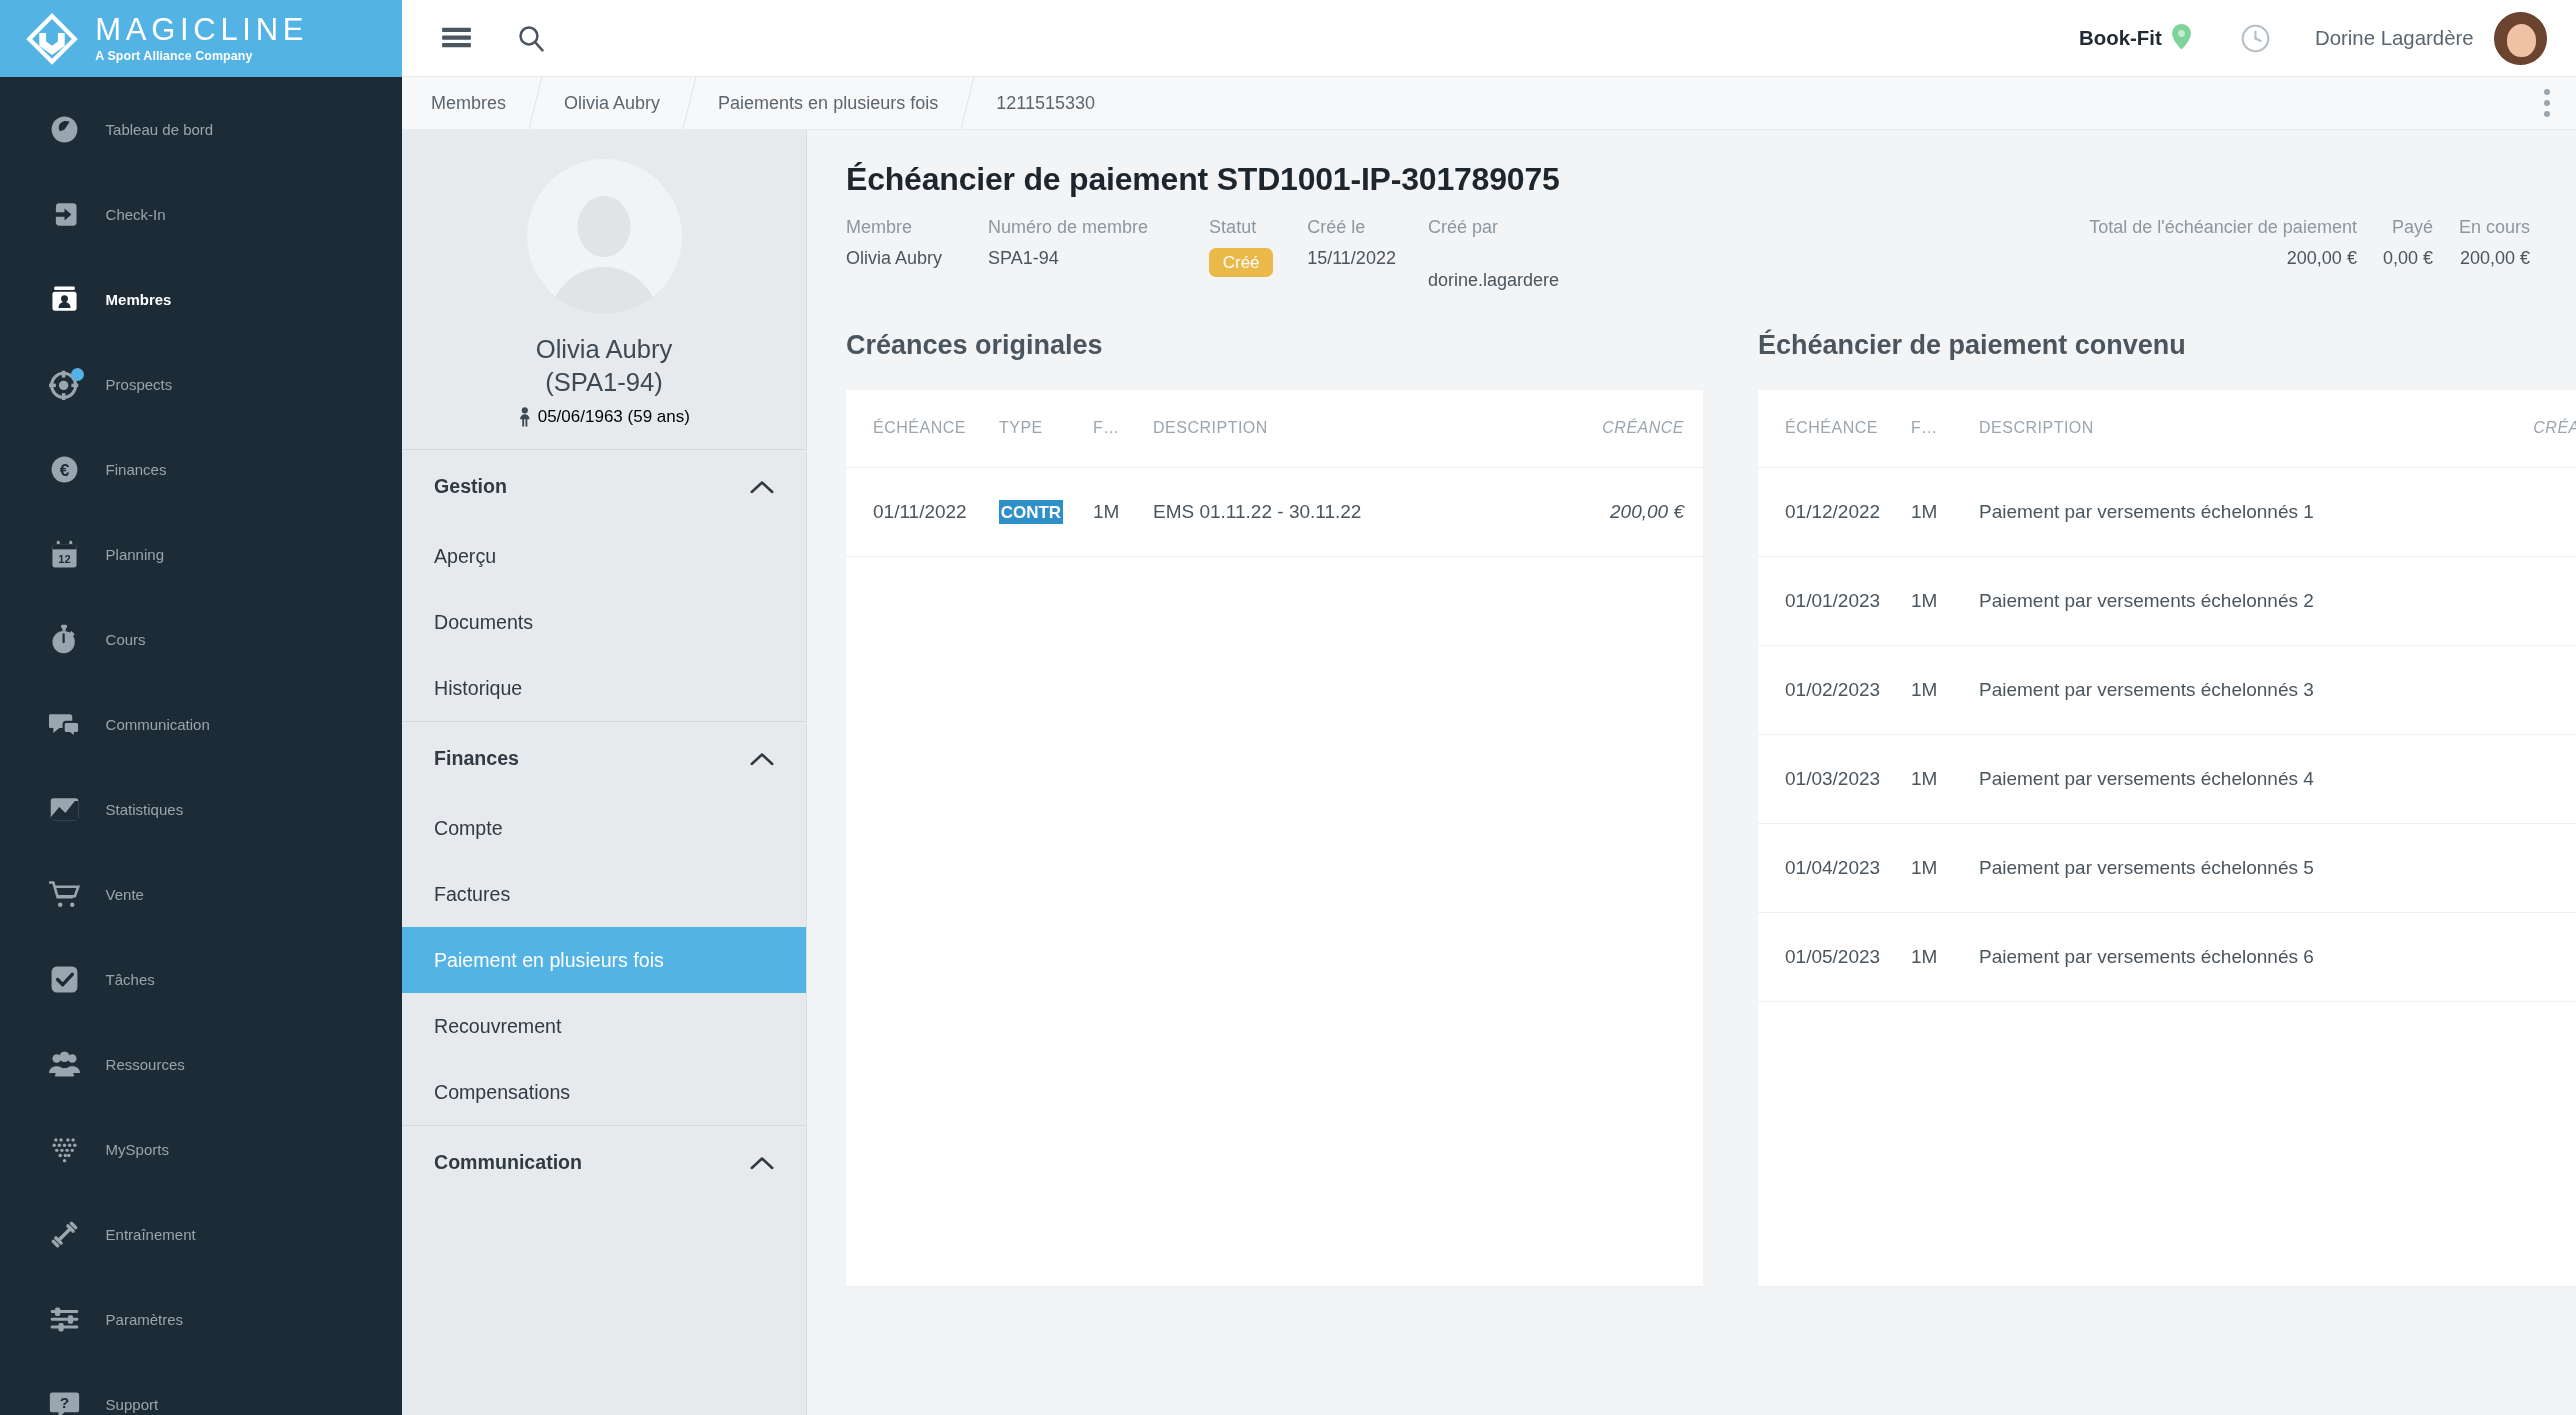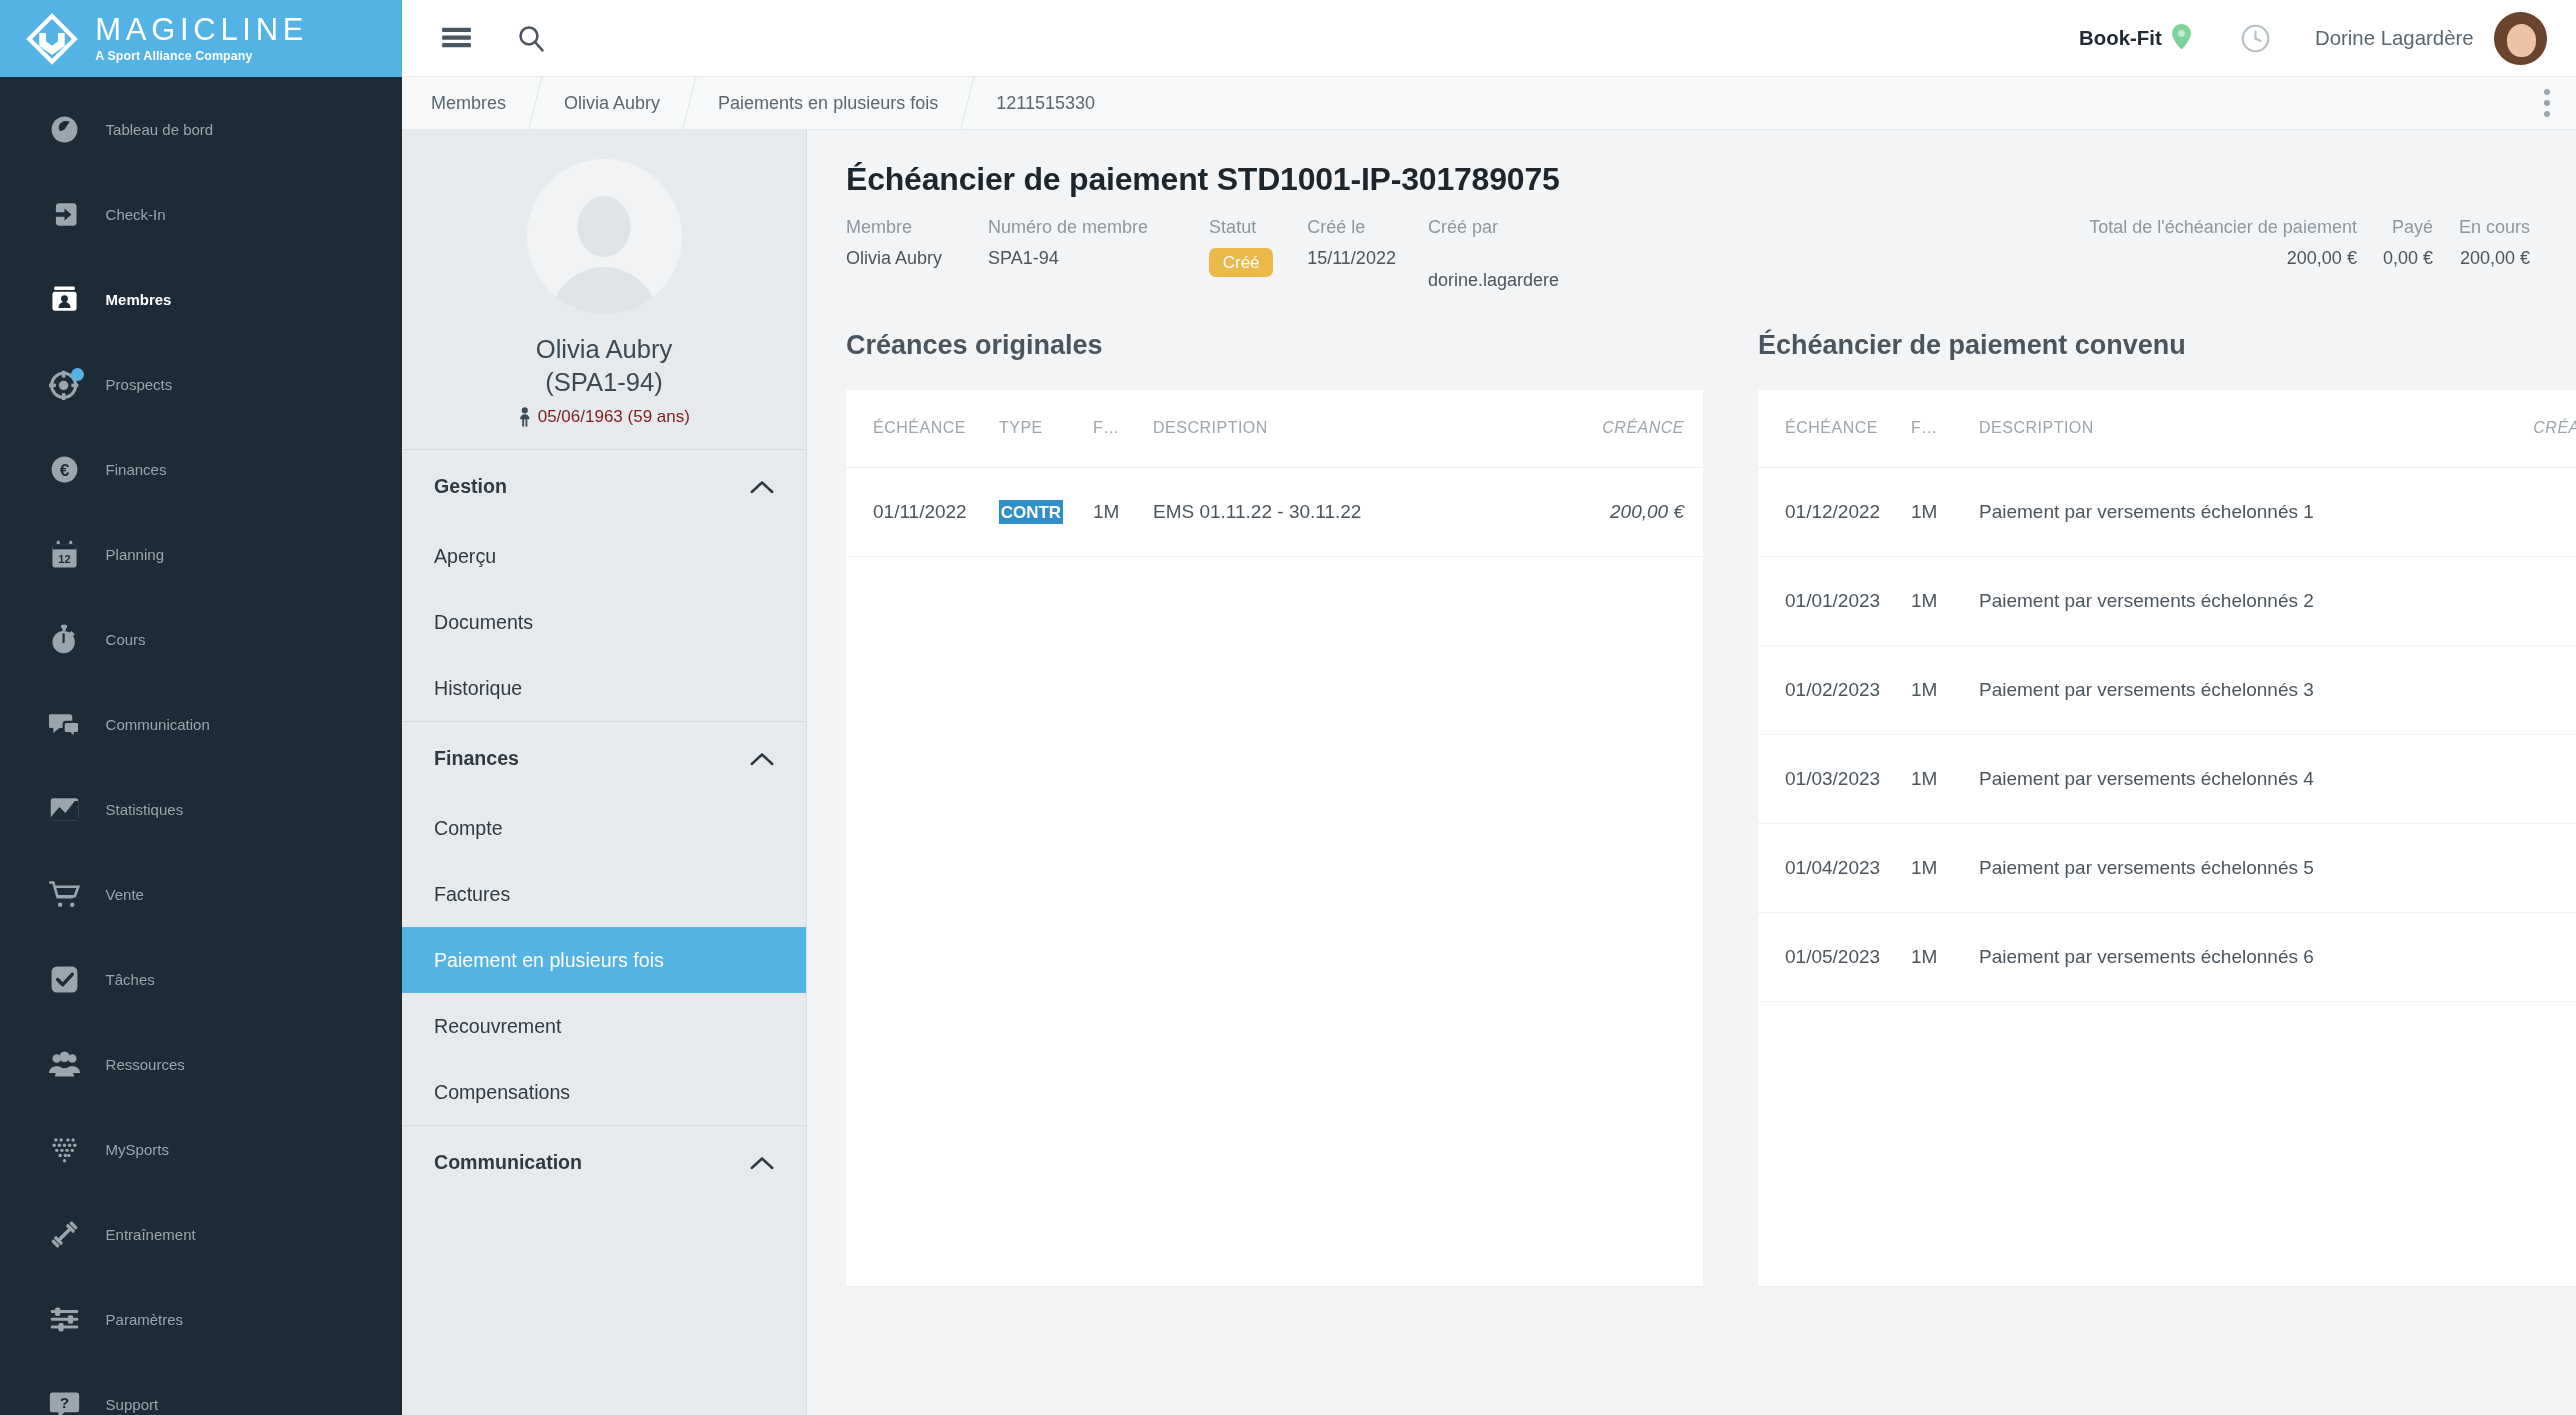--- a/index.html
+++ b/index.html
@@ -122,21 +122,21 @@
   .mem-photo .ph-head {
     position:absolute; left:50%; transform:translateX(-50%); top:24%;
     width:53px; height:61px; border-radius:50%; background:#e1e4e6;
   }
   .mem-photo .ph-body {
     position:absolute; left:50%; transform:translateX(-50%); bottom:-25.6px;
     width:109px; height:73px; border-radius:55px 55px 0 0; background:#e1e4e6;
   }
   .mem-name { color: #3d4a54; font-size: 25.6px; line-height: 1.28; }
   .mem-meta {
-    margin-top: 8.5px; color: #7f1d1d; font-size: 17px;
+    margin-top: 8.5px; color: #000000; font-size: 17px;
     display: flex; align-items: flex-start; justify-content: center; gap: 6px;
   }
   .mem-meta svg { display:block; }
   .mem-section { border-top: 0.9px solid #d4dade; }
   .mem-section:first-of-type { border-top: 0.9px solid #d4dade; }
   .mem-sec-head {
     display: flex; align-items: center; justify-content: space-between;
     padding: 0 32px; height: 73px; cursor: pointer;
   }
   .mem-sec-title { color: #2f3a43; font-size: 19.6px; font-weight: 700; }

